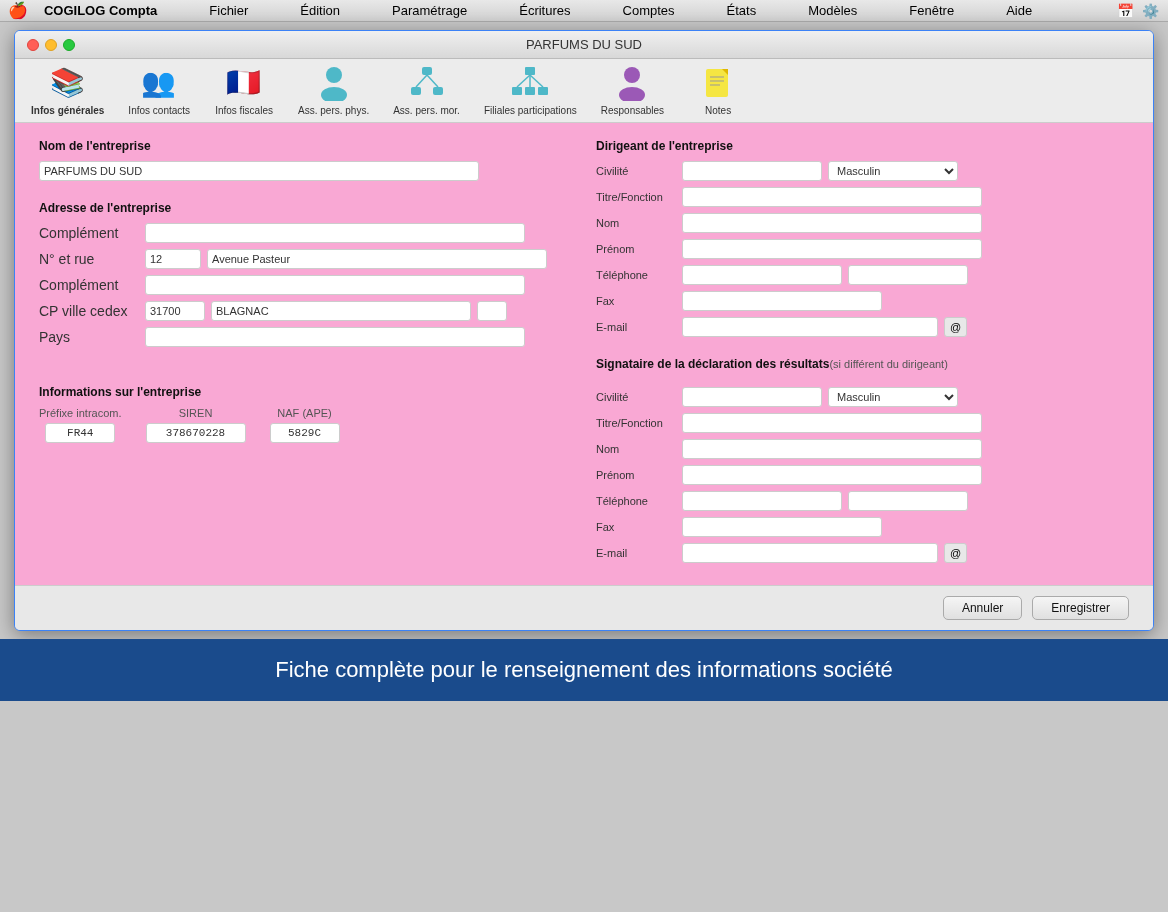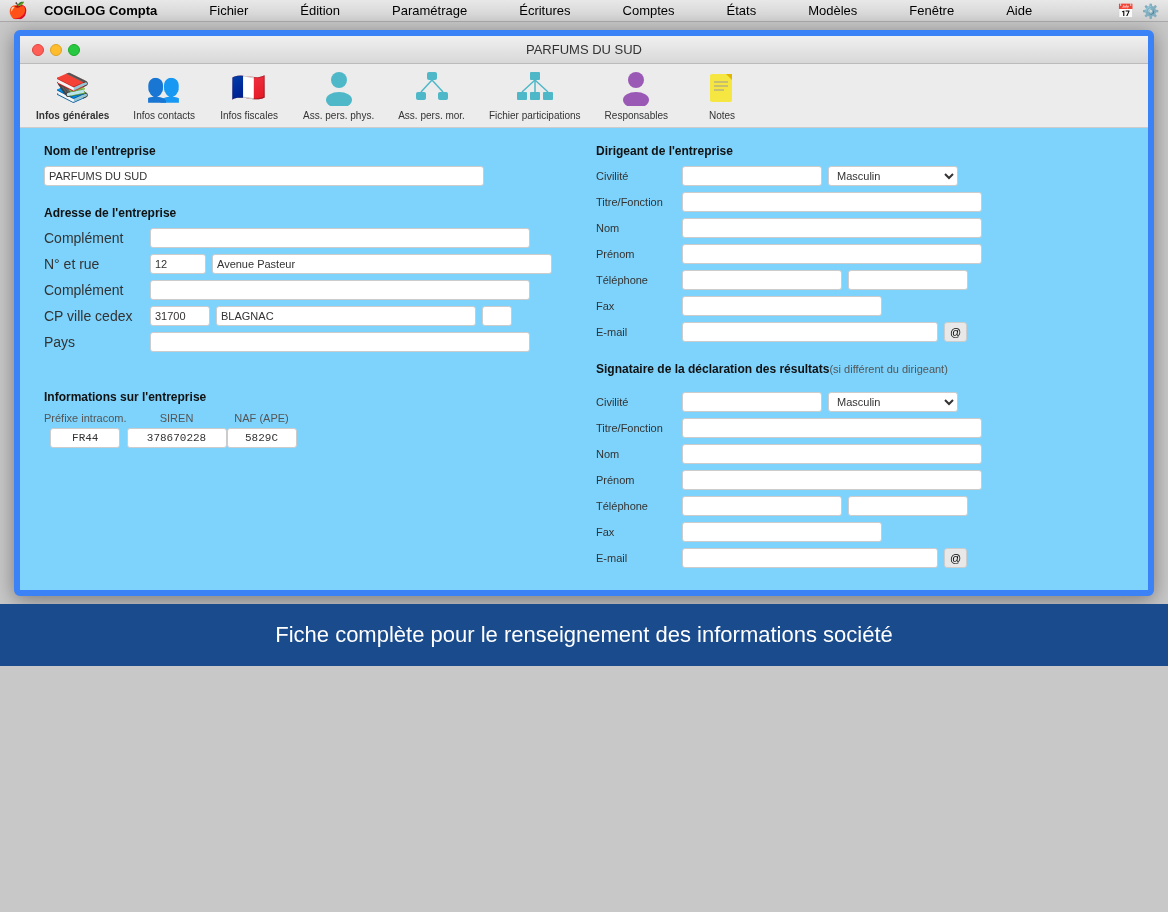--- a/index.html
+++ b/index.html
@@ -16,21 +16,21 @@
       border-bottom: 1px solid #aaa;
       font-size: 13px;
     }
     .apple-menu { font-size: 16px; }
     .app-name { font-weight: bold; }
     .menu-item { cursor: default; margin-left: 36px; }
 
     
     #window {
       background: #ececec;
-      border: 6px solid #3b82f6;
+      border: 1px solid #3b82f6;
       border-radius: 6px;
       margin: 8px auto;
       width: 1140px;
       box-shadow: 0 4px 20px rgba(0,0,0,0.4);
       overflow: hidden;
     }
 
     
     #title-bar {
       background: linear-gradient(180deg, #f0f0f0 0%, #d8d8d8 100%);
@@ -63,21 +63,21 @@
       gap: 4px;
       cursor: pointer;
       min-width: 60px;
     }
     .toolbar-item .icon-area { font-size: 28px; line-height: 1; height: 36px; display: flex; align-items: center; justify-content: center; }
     .toolbar-item .label { font-size: 10px; color: #333; text-align: center; }
     .toolbar-item.active .label { font-weight: bold; }
 
     
     #main-content {
-      background: #7dd3fc;
+      background: #f9a8d4;
       padding: 16px 24px;
       display: flex;
       gap: 24px;
     }
 
     
     #left-panel { flex: 1; }
     #right-panel { flex: 1; }
 
     .section-title { font-weight: bold; font-size: 12px; margin-bottom: 8px; color: #111; }
@@ -119,21 +119,21 @@
       background: #e8e8e8;
       border-radius: 3px;
       padding: 0 5px;
       font-size: 11px;
       height: 20px;
       display: flex; align-items: center; cursor: pointer;
     }
 
     .info-section { margin-top: 16px; }
 
-    .siren-row { display: flex; align-items: flex-end; margin-bottom: 8px; }
+    .siren-row { display: flex; align-items: flex-end; gap: 24px; margin-bottom: 8px; }
     .siren-col { display: flex; flex-direction: column; align-items: center; gap: 4px; }
     .siren-label { font-size: 11px; color: #555; }
     .siren-input { text-align: center; font-family: Liberation Mono, monospace; }
 
     
     #caption {
       background: #1a4b8c;
       color: white;
       text-align: center;
       padding: 18px;
@@ -233,21 +233,21 @@
         <svg width="40" height="36" viewBox="0 0 40 36">
           <rect x="15" y="2" width="10" height="8" rx="1" fill="#4eb8c8"></rect>
           <rect x="2" y="22" width="10" height="8" rx="1" fill="#4eb8c8"></rect>
           <rect x="15" y="22" width="10" height="8" rx="1" fill="#4eb8c8"></rect>
           <rect x="28" y="22" width="10" height="8" rx="1" fill="#4eb8c8"></rect>
           <line x1="20" y1="10" x2="7" y2="22" stroke="#4eb8c8" stroke-width="1.5"></line>
           <line x1="20" y1="10" x2="20" y2="22" stroke="#4eb8c8" stroke-width="1.5"></line>
           <line x1="20" y1="10" x2="33" y2="22" stroke="#4eb8c8" stroke-width="1.5"></line>
         </svg>
       </div>
-      <span class="label">Fichier participations</span>
+      <span class="label">Filiales participations</span>
     </div>
     <div class="toolbar-item">
       <div class="icon-area">
         <svg width="32" height="36" viewBox="0 0 32 36">
           <circle cx="16" cy="10" r="8" fill="#9b59b6"></circle>
           <ellipse cx="16" cy="30" rx="13" ry="8" fill="#9b59b6"></ellipse>
         </svg>
       </div>
       <span class="label">Responsables</span>
     </div>
@@ -423,18 +423,22 @@
         <div class="form-group">
           <span class="form-label-narrow">E-mail</span>
           <input type="text" style="width: 256px;">
           <div class="email-at">@</div>
         </div>
       </div>
 
     </div>
   </div>
 
+  <div id="footer">
+    <button class="btn">Annuler</button>
+    <button class="btn">Enregistrer</button>
+  </div>
 
 </div>
 
 <div id="caption">
   <span>Fiche complète pour le renseignement des informations société</span>
 </div>
 
 </body></html>

